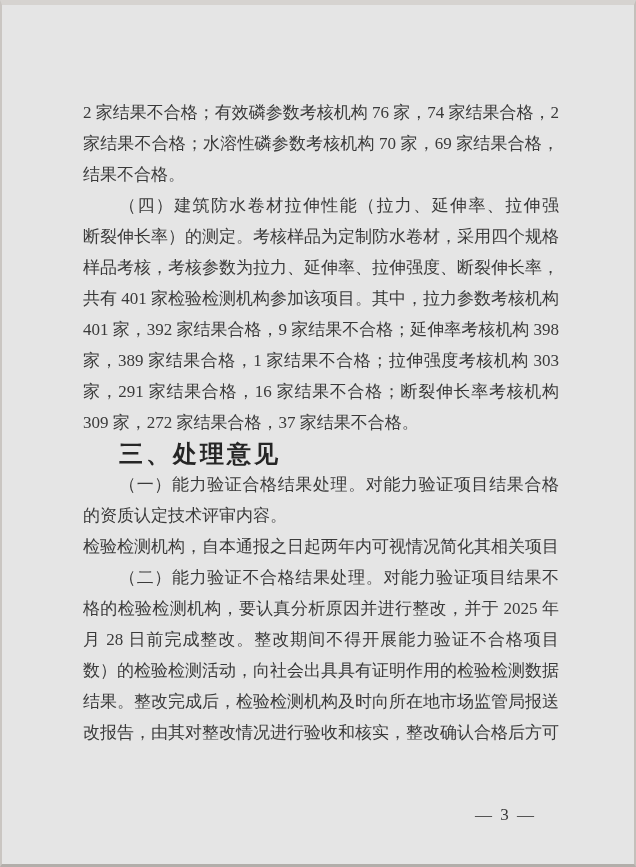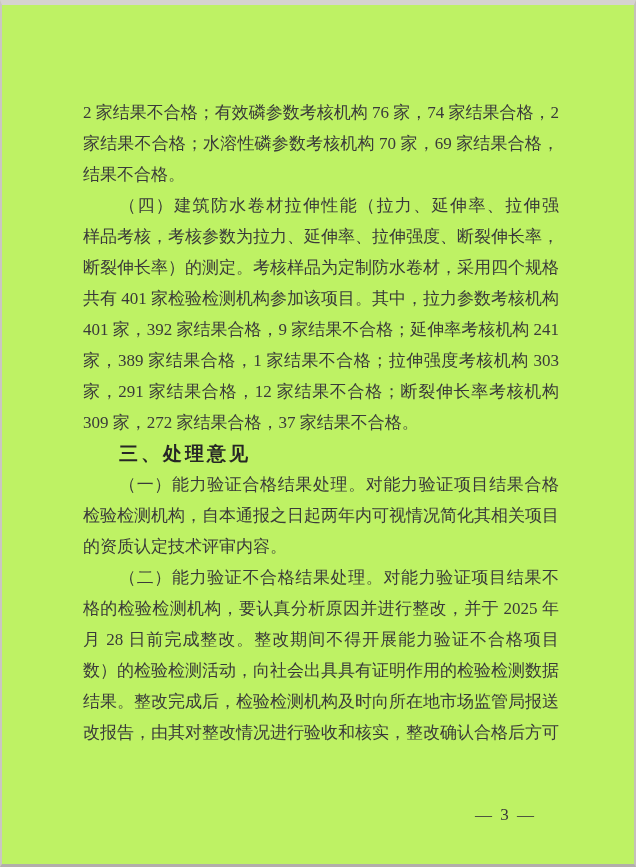--- a/index.html
+++ b/index.html
@@ -6,21 +6,21 @@
     margin: 0;
     padding: 0;
     background: #ffffff;
     font-family: "Liberation Serif", "DejaVu Serif", serif;
   }
   .page {
     position: relative;
     width: 636px;
     height: 867px;
     box-sizing: border-box;
-    background: #bef264;
+    background: #e5e5e5;
     border-top: 5px solid #d6d3d0;
     border-left: 2px solid #cac6c2;
     border-right: 2px solid #c4c0bb;
     border-bottom: 3px solid #b2aeaa;
     overflow: hidden;
   }
   .textblock {
     position: absolute;
     left: 81px;
     top: 92px;
@@ -40,21 +40,21 @@
   .line.nofill {
     text-align: center;
     text-align-last: left;
   }
   .line.indent {
     text-indent: 36px;
   }
   .line.bold {
     font-weight: 700;
     font-family: "Liberation Sans", "DejaVu Sans", sans-serif;
-    font-size: 19px;
+    font-size: 24px;
     letter-spacing: 3px;
     color: #262626;
     text-align: center;
     text-align-last: left;
   }
   .pagenum {
     position: absolute;
     top: 799px;
     right: 98px;
     font-size: 17px;
@@ -66,31 +66,31 @@
 </style>
 </head>
 <body>
 
 <div class="page">
   <div class="textblock">
       <div class="line">2 家结果不合格；有效磷参数考核机构 76 家，74 家结果合格，2</div>
       <div class="line">家结果不合格；水溶性磷参数考核机构 70 家，69 家结果合格，</div>
       <div class="line nofill">结果不合格。</div>
       <div class="line indent">（四）建筑防水卷材拉伸性能（拉力、延伸率、拉伸强度、</div>
+      <div class="line">断裂伸长率）的测定。考核样品为定制防水卷材，采用四个规格</div>
       <div class="line">样品考核，考核参数为拉力、延伸率、拉伸强度、断裂伸长率，</div>
-      <div class="line">断裂伸长率）的测定。考核样品为定制防水卷材，采用四个规格</div>
       <div class="line">共有 401 家检验检测机构参加该项目。其中，拉力参数考核机构</div>
-      <div class="line">401 家，392 家结果合格，9 家结果不合格；延伸率考核机构 241</div>
+      <div class="line">401 家，392 家结果合格，9 家结果不合格；延伸率考核机构 398</div>
       <div class="line">家，389 家结果合格，1 家结果不合格；拉伸强度考核机构 303</div>
-      <div class="line">家，291 家结果合格，12 家结果不合格；断裂伸长率考核机构</div>
+      <div class="line">家，291 家结果合格，16 家结果不合格；断裂伸长率考核机构</div>
       <div class="line nofill">309 家，272 家结果合格，37 家结果不合格。</div>
       <div class="line indent nofill bold">三、处理意见</div>
       <div class="line indent">（一）能力验证合格结果处理。对能力验证项目结果合格的</div>
+      <div class="line nofill">的资质认定技术评审内容。</div>
       <div class="line">检验检测机构，自本通报之日起两年内可视情况简化其相关项目</div>
-      <div class="line nofill">的资质认定技术评审内容。</div>
       <div class="line indent">（二）能力验证不合格结果处理。对能力验证项目结果不合</div>
       <div class="line">格的检验检测机构，要认真分析原因并进行整改，并于 2025 年 2</div>
       <div class="line">月 28 日前完成整改。整改期间不得开展能力验证不合格项目（参</div>
       <div class="line">数）的检验检测活动，向社会出具具有证明作用的检验检测数据和</div>
       <div class="line">结果。整改完成后，检验检测机构及时向所在地市场监管局报送整</div>
       <div class="line">改报告，由其对整改情况进行验收和核实，整改确认合格后方可恢</div>
     </div>
   <div class="pagenum">— 3 —</div>
 </div>
 

